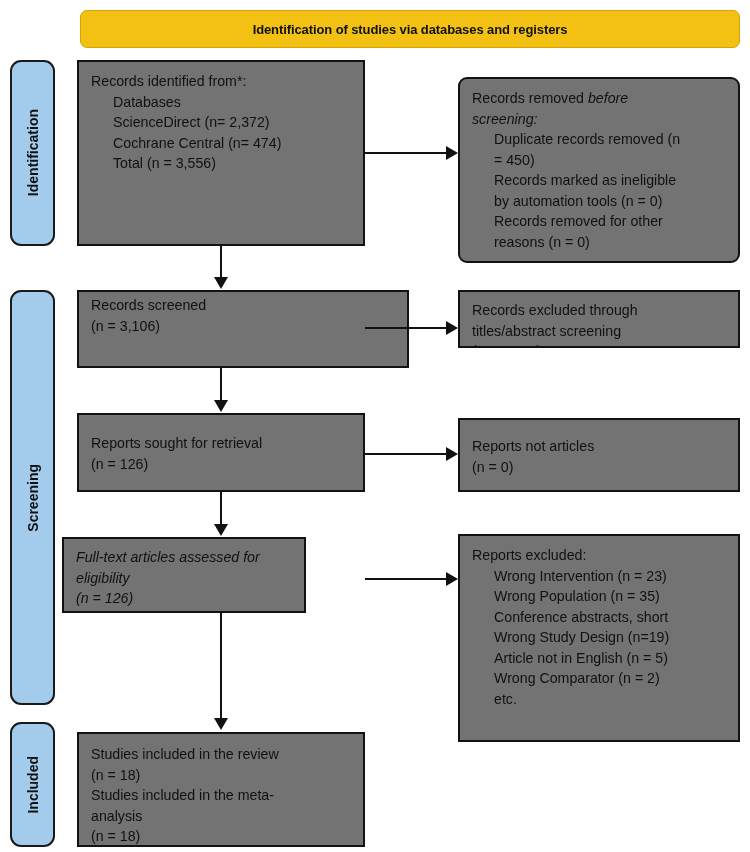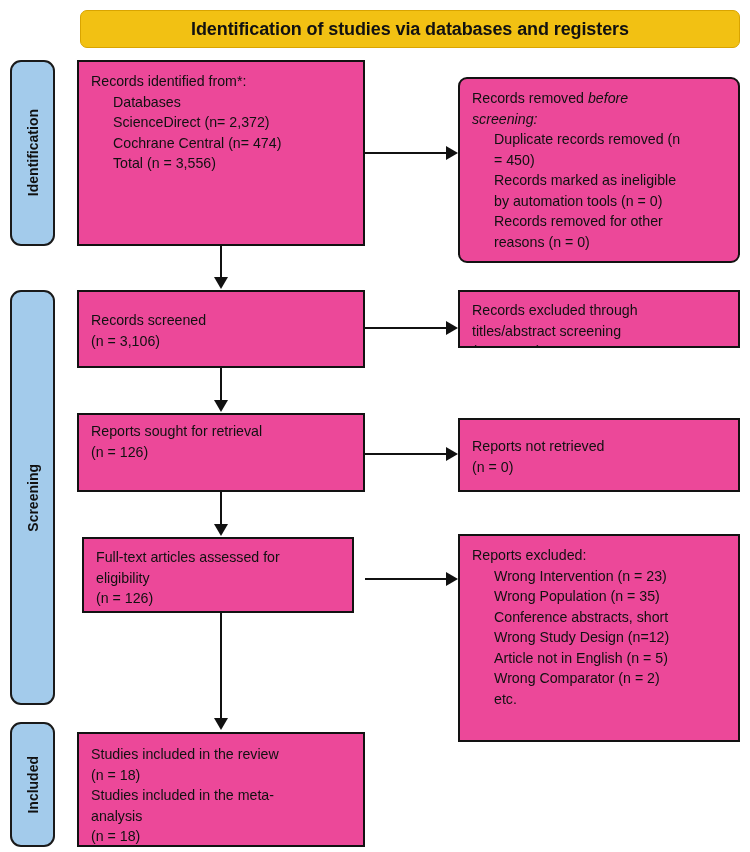--- a/index.html
+++ b/index.html
@@ -26,21 +26,21 @@
     height: 38px;
     background: #F2C113;
     border: 1px solid #D9A400;
     border-radius: 7px;
     box-sizing: border-box;
     display: flex;
     align-items: center;
     justify-content: center;
   }
   .banner-text {
-    font-size: 18px;
+    font-size: 13px;
     font-weight: bold;
     color: #111111;
     letter-spacing: -0.1px;
     white-space: nowrap;
   }
   
   .phase-tab {
     position: absolute;
     left: 10px;
     width: 45px;
@@ -57,21 +57,21 @@
     transform: rotate(180deg);
     font-size: 14px;
     font-weight: bold;
     color: #111111;
     letter-spacing: 0px;
     white-space: nowrap;
   }
   
   .node {
     position: absolute;
-    background: #ec4899;
+    background: #737373;
     border: 2.5px solid #121212;
     box-sizing: border-box;
     padding: 9px 10px 6px 12px;
     overflow: hidden;
   }
   .node .line {
     font-size: 14.2px;
     line-height: 20.5px;
     color: #111111;
     white-space: pre-wrap;
@@ -133,53 +133,53 @@
     <div class="line">Records removed <span class="ital-inline">before</span></div>
     <div class="line ital">screening:</div>
     <div class="line indent">Duplicate records removed (n</div>
     <div class="line indent">= 450)</div>
     <div class="line indent">Records marked as ineligible</div>
     <div class="line indent">by automation tools (n = 0)</div>
     <div class="line indent">Records removed for other</div>
     <div class="line indent">reasons (n = 0)</div>
   </div>
 
-  <div class="node" style="left:77px; top:290px; width:288px; height:78px; padding-top:18px;">
+  <div class="node" style="left:77px; top:290px; width:332px; height:78px; padding-top:3px;">
     <div class="line">Records screened</div>
     <div class="line">(n = 3,106)</div>
   </div>
 
   <div class="node" style="left:458px; top:290px; width:282px; height:58px; padding-top:8px;">
     <div class="line">Records excluded through</div>
     <div class="line">titles/abstract screening</div>
     <div class="line">(n = 2,980)</div>
   </div>
 
-  <div class="node" style="left:77px; top:413px; width:288px; height:79px; padding-top:6px;">
+  <div class="node" style="left:77px; top:413px; width:288px; height:79px; padding-top:18px;">
     <div class="line">Reports sought for retrieval</div>
     <div class="line">(n = 126)</div>
   </div>
 
   <div class="node" style="left:458px; top:418px; width:282px; height:74px; padding-top:16px;">
-    <div class="line">Reports not retrieved</div>
+    <div class="line">Reports not articles</div>
     <div class="line">(n = 0)</div>
   </div>
 
-  <div class="node" style="left:82px; top:537px; width:272px; height:76px; padding-top:8px;">
+  <div class="node" style="left:62px; top:537px; width:244px; height:76px; padding-top:8px;font-style:italic;">
     <div class="line">Full-text articles assessed for</div>
     <div class="line">eligibility</div>
     <div class="line">(n = 126)</div>
   </div>
 
   <div class="node" style="left:458px; top:534px; width:282px; height:208px;">
     <div class="line">Reports excluded:</div>
     <div class="line indent">Wrong Intervention (n = 23)</div>
     <div class="line indent">Wrong Population (n = 35)</div>
     <div class="line indent">Conference abstracts, short</div>
-    <div class="line indent">Wrong Study Design (n=12)</div>
+    <div class="line indent">Wrong Study Design (n=19)</div>
     <div class="line indent">Article not in English (n = 5)</div>
     <div class="line indent">Wrong Comparator (n = 2)</div>
     <div class="line indent">etc.</div>
   </div>
 
   <div class="node" style="left:77px; top:732px; width:288px; height:115px; padding-top:10px;">
     <div class="line">Studies included in the review</div>
     <div class="line">(n = 18)</div>
     <div class="line">Studies included in the meta-</div>
     <div class="line">analysis</div>

